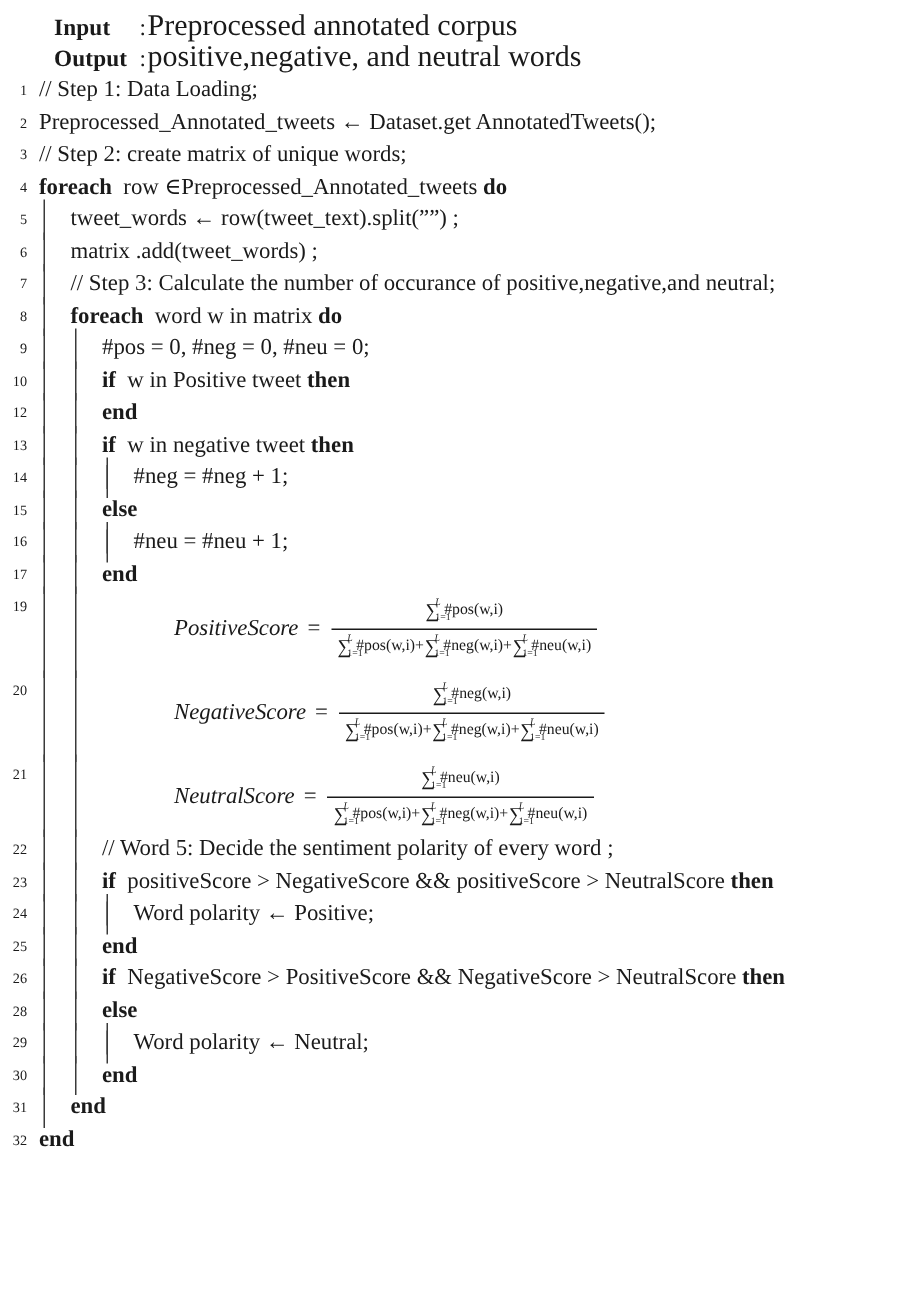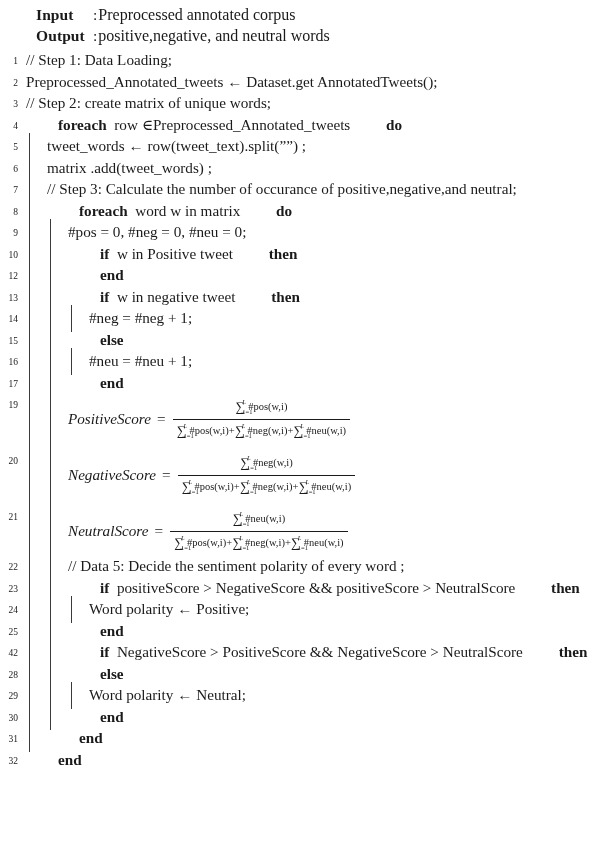--- a/index.html
+++ b/index.html
@@ -36,21 +36,21 @@
     width: 57px;
     flex: 0 0 57px;
     letter-spacing: 0.1px;
   }
   .hdr-colon {
     font-size: 15.5px;
     flex: 0 0 auto;
     padding-right: 1px;
   }
   .hdr-val {
-    font-size: 16px;
+    font-size: 20px;
     font-style: normal;
   }
 
   
   .line {
     display: flex;
     align-items: flex-start;
     position: relative;
     min-height: 21.5px;
   }
@@ -112,34 +112,34 @@
   .tick {
     position: absolute;
     width: 1px;
     background: #3a3a3a;
     top: 3px;
     height: 16px;
   }
   .tick.t3 { left: 51px; }
 
   
-  .kw { font-weight: bold; font-style: normal; margin-left: 32px; }
+  .kw { font-weight: bold; font-style: normal; }
   .it { }
   .rm { font-style: normal; }
 
   
   .mathline .body { padding-top: 0; }
   .formula {
     display: inline-flex;
     align-items: center;
     font-style: italic;
     font-size: 15.2px;
     padding-top: 4px;
   }
-  .lhs { padding-right: 6px; }
+  .lhs { padding-right: 6px; margin-left: 48px; }
   .eq  { padding-right: 7px; font-style: normal; }
   .frac {
     display: inline-flex;
     flex-direction: column;
     align-items: center;
     vertical-align: middle;
   }
   .frac .num {
     font-size: 10.5px;
     padding: 0 4px 1px 4px;
@@ -298,36 +298,36 @@
             <span class="eq">=</span>
             <span class="frac">
               <span class="num"><span class="sum"><span class="sig">∑</span><span class="sup">L</span><span class="sub">1=1</span></span> <span class="hash">#neu(w,i)</span></span>
               <span class="bar"></span>
               <span class="den"><span class="sum"><span class="sig">∑</span><span class="sup">L</span><span class="sub">1=1</span></span> <span class="hash">#pos(w,i)</span><span class="rm">+</span><span class="sum"><span class="sig">∑</span><span class="sup">L</span><span class="sub">1=1</span></span> <span class="hash">#neg(w,i)</span><span class="rm">+</span><span class="sum"><span class="sig">∑</span><span class="sup">L</span><span class="sub">1=1</span></span> <span class="hash">#neu(w,i)</span></span>
             </span>
           </span></span>
       </div>
       <div class="line">
         <span class="ln">22</span>
-        <span class="body d2"><span class="rm">// Data 5: </span><span class="it">Decide the sentiment polarity of every word ;</span></span>
+        <span class="body d2"><span class="rm">// Word 5: </span><span class="it">Decide the sentiment polarity of every word ;</span></span>
       </div>
       <div class="line">
         <span class="ln">23</span>
         <span class="body d2"><span class="kw">if</span><span class="it">&nbsp; positiveScore &gt; NegativeScore &amp;&amp; positiveScore &gt; NeutralScore </span><span class="kw">then</span></span>
       </div>
       <div class="line">
         <span class="ln">24</span>
         <span class="body d3"><span class="rule3"></span><span class="tick t3"></span><span class="it">Word polarity ← Positive;</span></span>
       </div>
       <div class="line">
         <span class="ln">25</span>
         <span class="body d2"><span class="kw">end</span></span>
       </div>
       <div class="line">
-        <span class="ln">42</span>
+        <span class="ln">26</span>
         <span class="body d2"><span class="kw">if</span><span class="it">&nbsp; NegativeScore &gt; PositiveScore &amp;&amp; NegativeScore &gt; NeutralScore </span><span class="kw">then</span></span>
       </div>
       <div class="line">
         <span class="ln">28</span>
         <span class="body d2"><span class="kw">else</span></span>
       </div>
       <div class="line">
         <span class="ln">29</span>
         <span class="body d3"><span class="rule3"></span><span class="tick t3"></span><span class="it">Word polarity ← Neutral;</span></span>
       </div>

